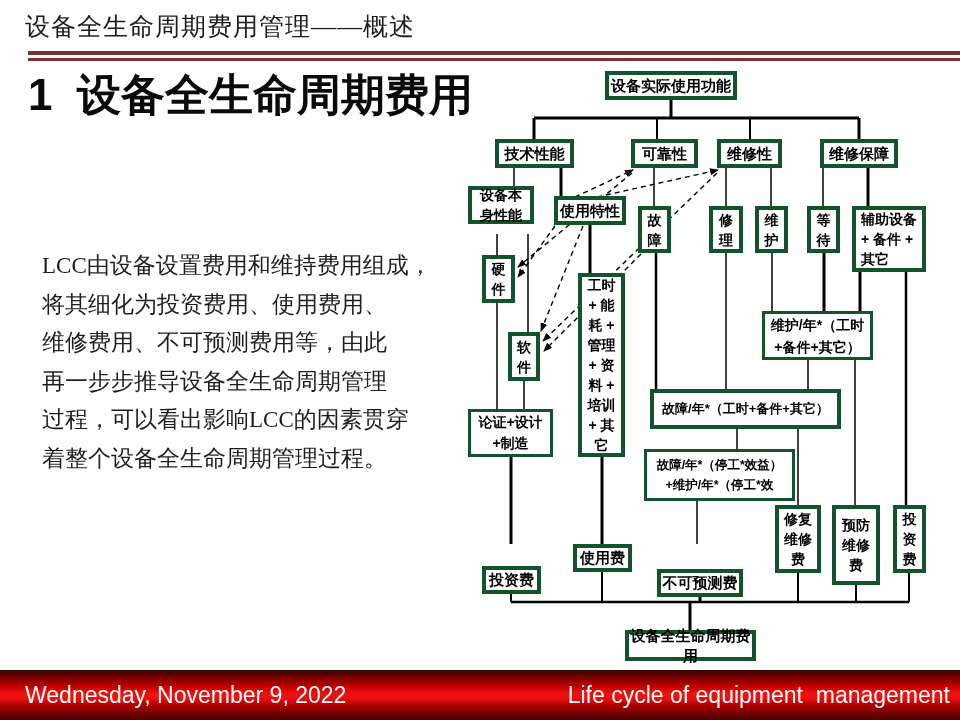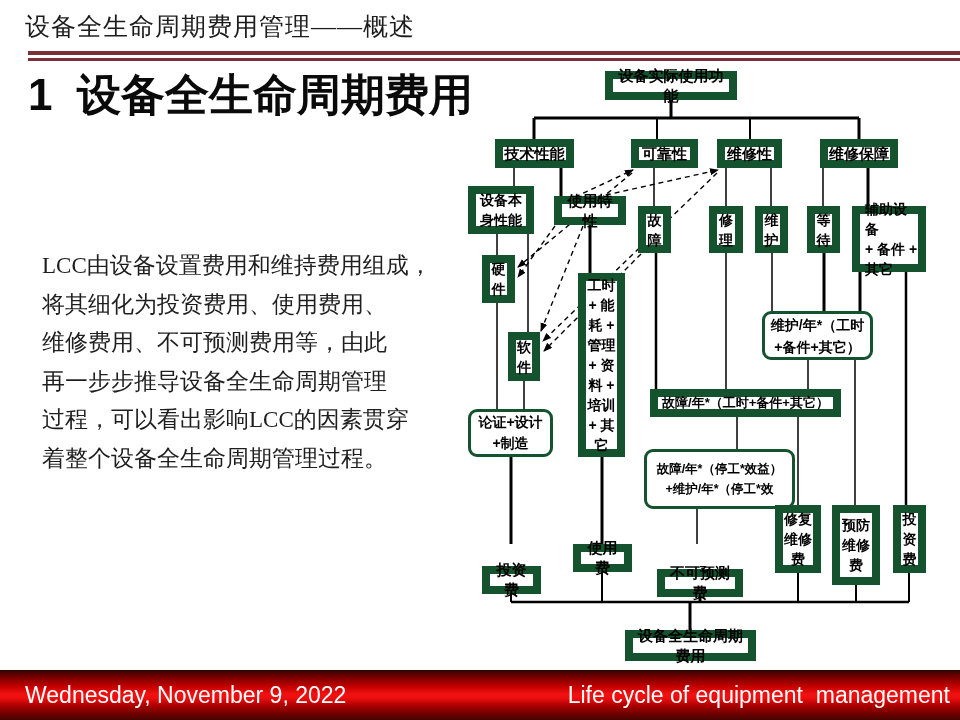--- a/index.html
+++ b/index.html
@@ -11,24 +11,24 @@
   .rule{position:absolute;left:28px;right:0;top:51px;height:3px;
         border-top:4px solid #7b2f37;border-bottom:3px solid #7b2f37;background:#fff;}
   .page-title{position:absolute;left:28px;top:66px;font-size:44px;font-weight:bold;color:#0a0a0a;
         white-space:pre;letter-spacing:0px;}
   
   .para{position:absolute;left:42px;top:247px;width:412px;font-family:"Liberation Serif","DejaVu Serif",serif;
         font-size:23px;line-height:38.5px;color:#1e1e1e;white-space:pre-line;}
   
   .chart{position:absolute;left:455px;top:60px;width:505px;height:612px;}
   .chart svg{position:absolute;left:0;top:0;}
-  .fb{position:absolute;box-sizing:border-box;border:8px solid #14532d;background:#fff;
+  .fb{position:absolute;box-sizing:border-box;border:4px solid #14532d;background:#fff;
       display:flex;align-items:center;justify-content:center;text-align:center;
       font-size:14px;font-weight:bold;color:#000;line-height:20px;white-space:pre-line;z-index:2;}
-  .fb.th{border-width:3px;border-radius:9px;}
+  .fb.th{border-width:3px;}
   .fb.s15{font-size:15px;}
   .fb.s13{font-size:13px;}
   .fb.s12{font-size:12.5px;}
   .fb.left{justify-content:flex-start;text-align:left;padding-left:5px;}
   
   .footer{position:absolute;left:0;bottom:0;width:960px;height:50px;
       background:linear-gradient(to bottom,#2e0505 0%,#640000 10%,#c80000 34%,#f01212 48%,#ee0e0e 56%,#a80000 72%,#6e0000 88%,#470303 100%);}
   .footer .date{position:absolute;left:25px;top:12px;font-size:23px;color:#ffffff;white-space:pre;}
   .footer .caption{position:absolute;right:10px;top:12px;font-size:23px;color:#ffffff;white-space:pre;}
 </style>
@@ -105,21 +105,21 @@
         <line x1="128" y1="166" x2="86" y2="271" marker-end="url(#arr)"></line>
         <line x1="186" y1="194" x2="89" y2="291" marker-end="url(#arr)"></line>
       </g>
     </svg>
 
     <div class="fb s15" style="left:150px;top:11px;width:132px;height:29px;">设备实际使用功能</div>
     <div class="fb s15" style="left:40px;top:79px;width:79px;height:29px;">技术性能</div>
     <div class="fb s15" style="left:176px;top:79px;width:67px;height:29px;">可靠性</div>
     <div class="fb s15" style="left:262px;top:79px;width:65px;height:29px;">维修性</div>
     <div class="fb s15" style="left:365px;top:79px;width:78px;height:29px;">维修保障</div>
-    <div class="fb" style="left:13px;top:126px;width:66px;height:48px;">设备本
+    <div class="fb" style="left:13px;top:126px;width:66px;height:38px;">设备本
 身性能</div>
     <div class="fb s15" style="left:99px;top:136px;width:72px;height:29px;">使用特性</div>
     <div class="fb" style="left:183px;top:146px;width:33px;height:47px;">故
 障</div>
     <div class="fb" style="left:254px;top:146px;width:34px;height:47px;">修
 理</div>
     <div class="fb" style="left:300px;top:146px;width:33px;height:47px;">维
 护</div>
     <div class="fb" style="left:352px;top:146px;width:33px;height:47px;">等
 待</div>
@@ -136,22 +136,22 @@
 管理
 + 资
 料 +
 培训
 + 其
 它</div>
     <div class="fb th" style="left:307px;top:251px;width:111px;height:49px;line-height:22px;">维护/年*（工时
 +备件+其它）</div>
     <div class="fb th" style="left:13px;top:349px;width:85px;height:48px;line-height:21px;">论证+设计
 +制造</div>
-    <div class="fb s13" style="left:195px;top:329px;width:191px;height:28px;">故障/年*（工时+备件+其它）</div>
-    <div class="fb th s12" style="left:189px;top:389px;width:151px;height:60px;">故障/年*（停工*效益）
+    <div class="fb s13" style="left:195px;top:329px;width:191px;height:40px;">故障/年*（工时+备件+其它）</div>
+    <div class="fb th s12" style="left:189px;top:389px;width:151px;height:52px;">故障/年*（停工*效益）
 +维护/年*（停工*效</div>
     <div class="fb s15" style="left:27px;top:484px;width:59px;height:28px;margin-top:22px;">投资费</div>
     <div class="fb s15" style="left:118px;top:484px;width:59px;height:28px;">使用费</div>
     <div class="fb s15" style="left:202px;top:484px;width:86px;height:28px;margin-top:25px;">不可预测费</div>
     <div class="fb" style="left:320px;top:445px;width:46px;height:68px;">修复
 维修
 费</div>
     <div class="fb" style="left:377px;top:445px;width:48px;height:80px;">预防
 维修
 费</div>

